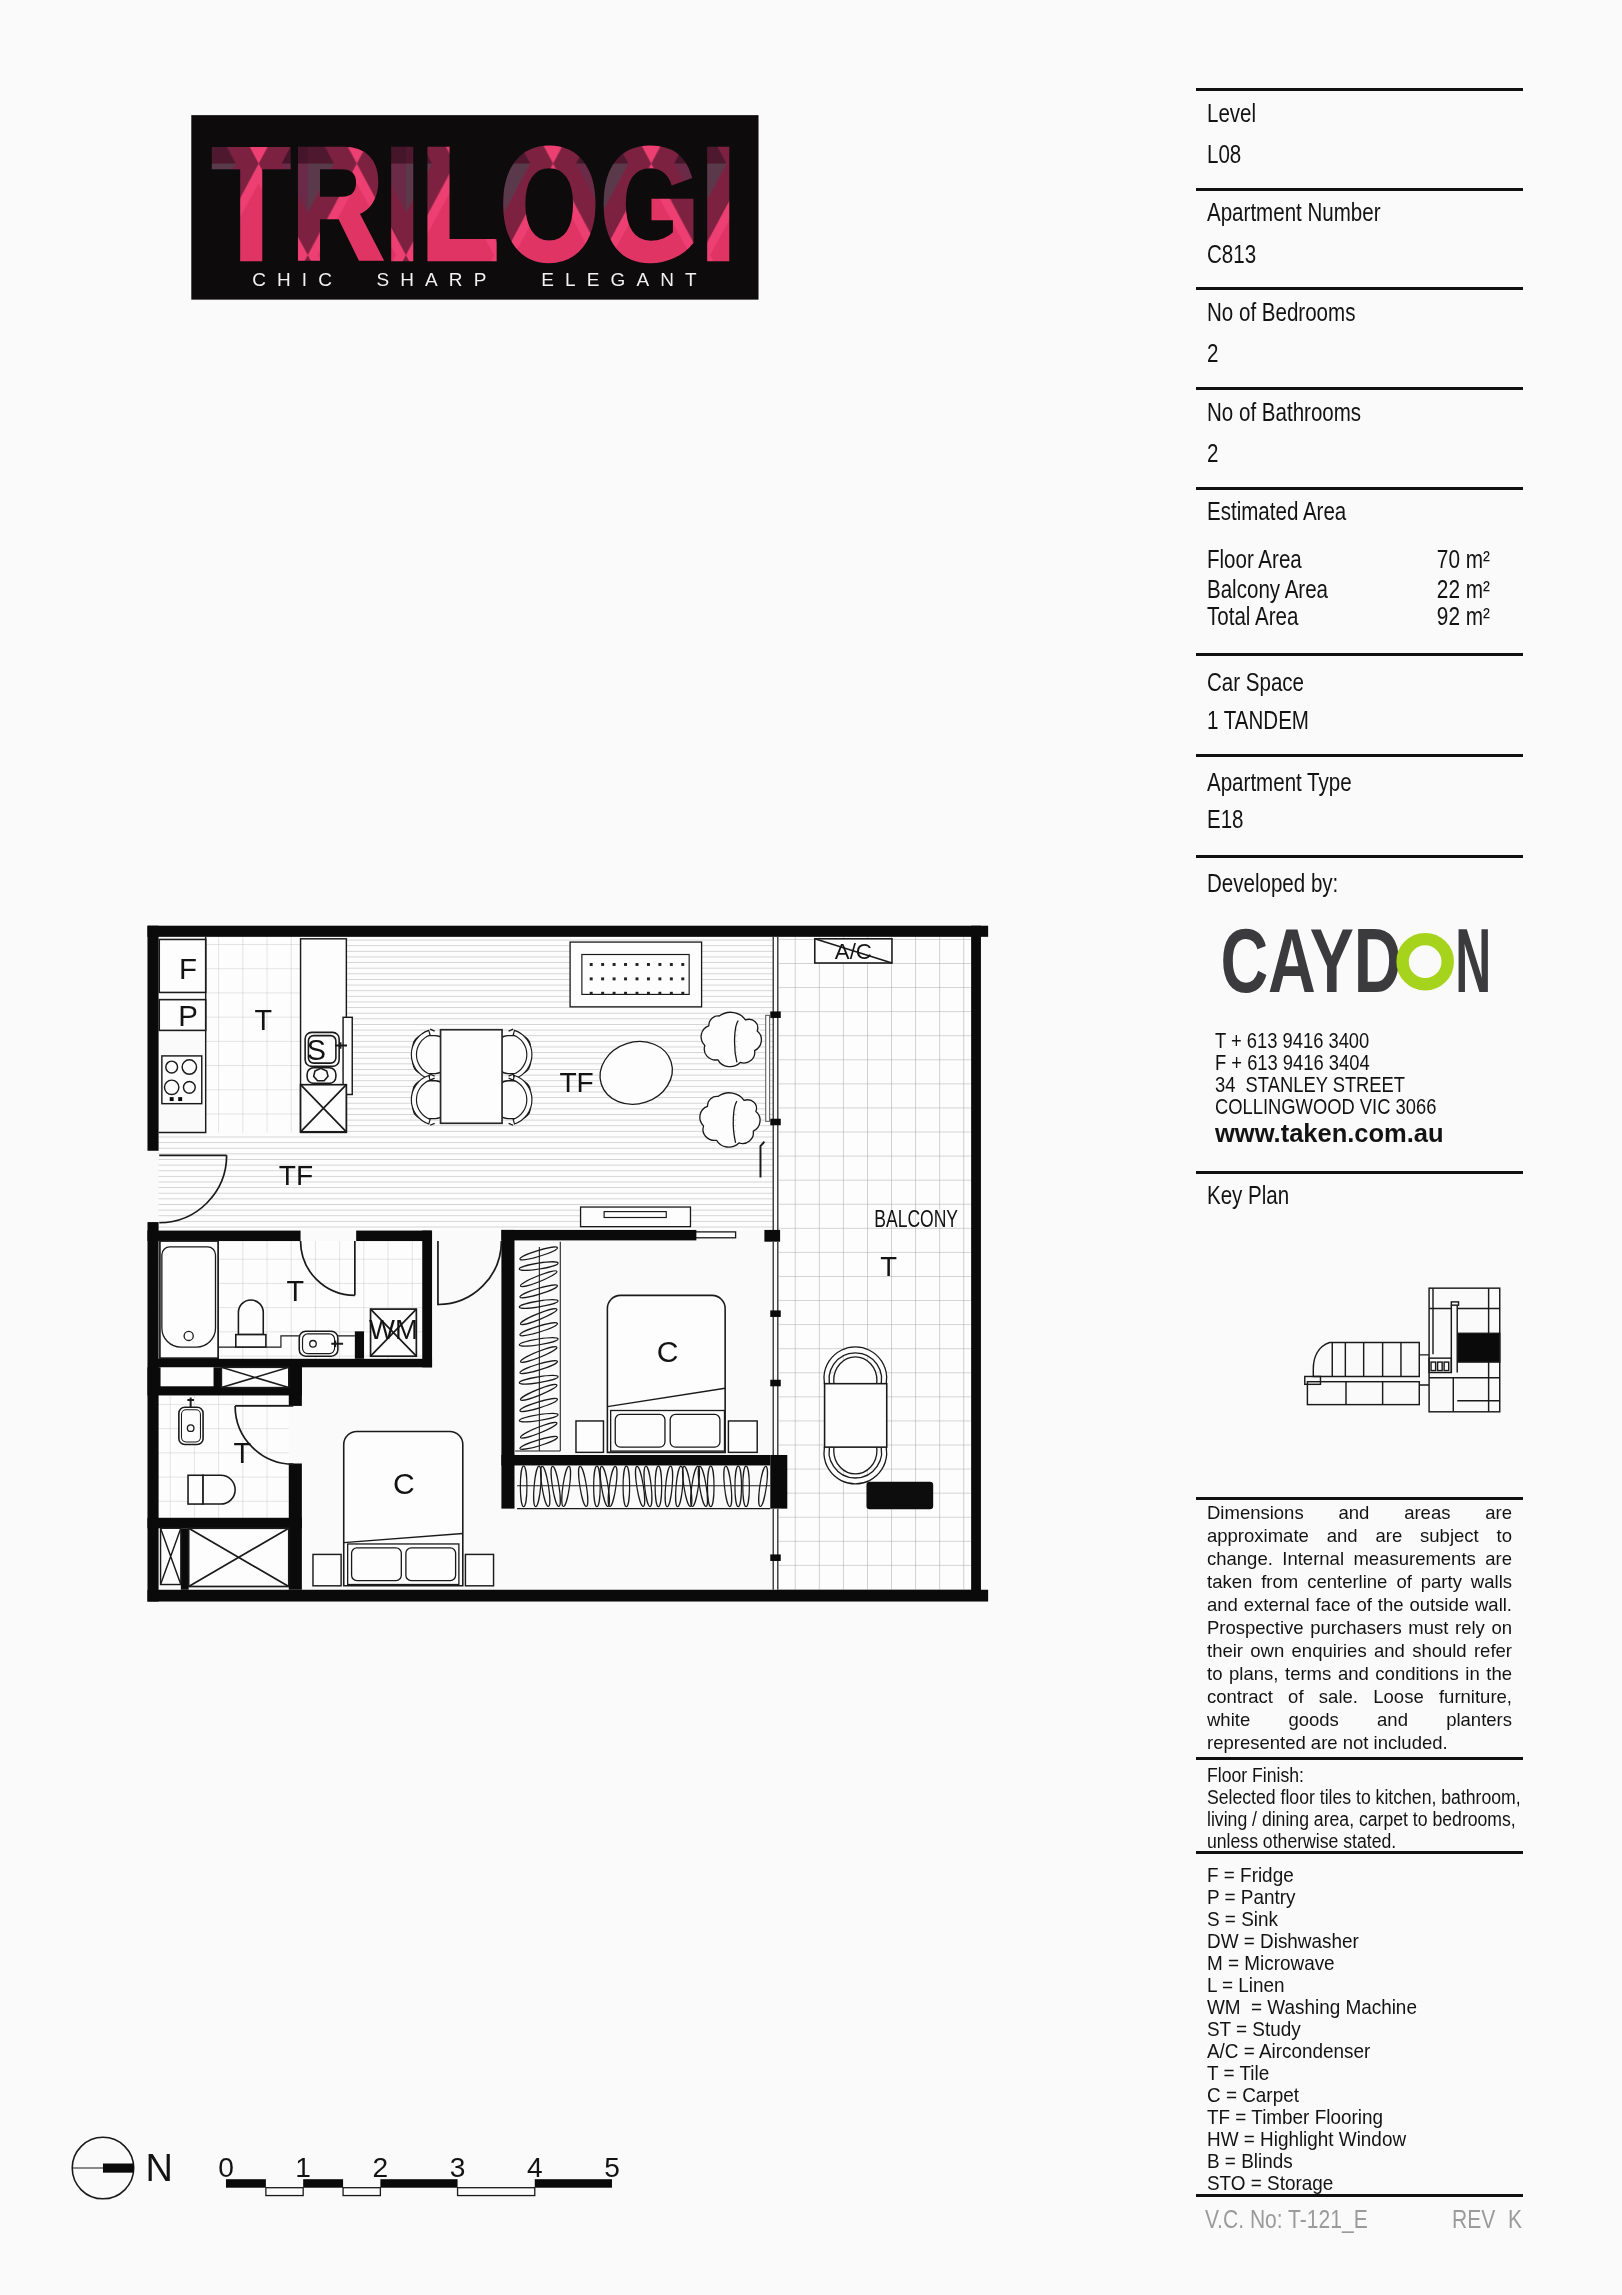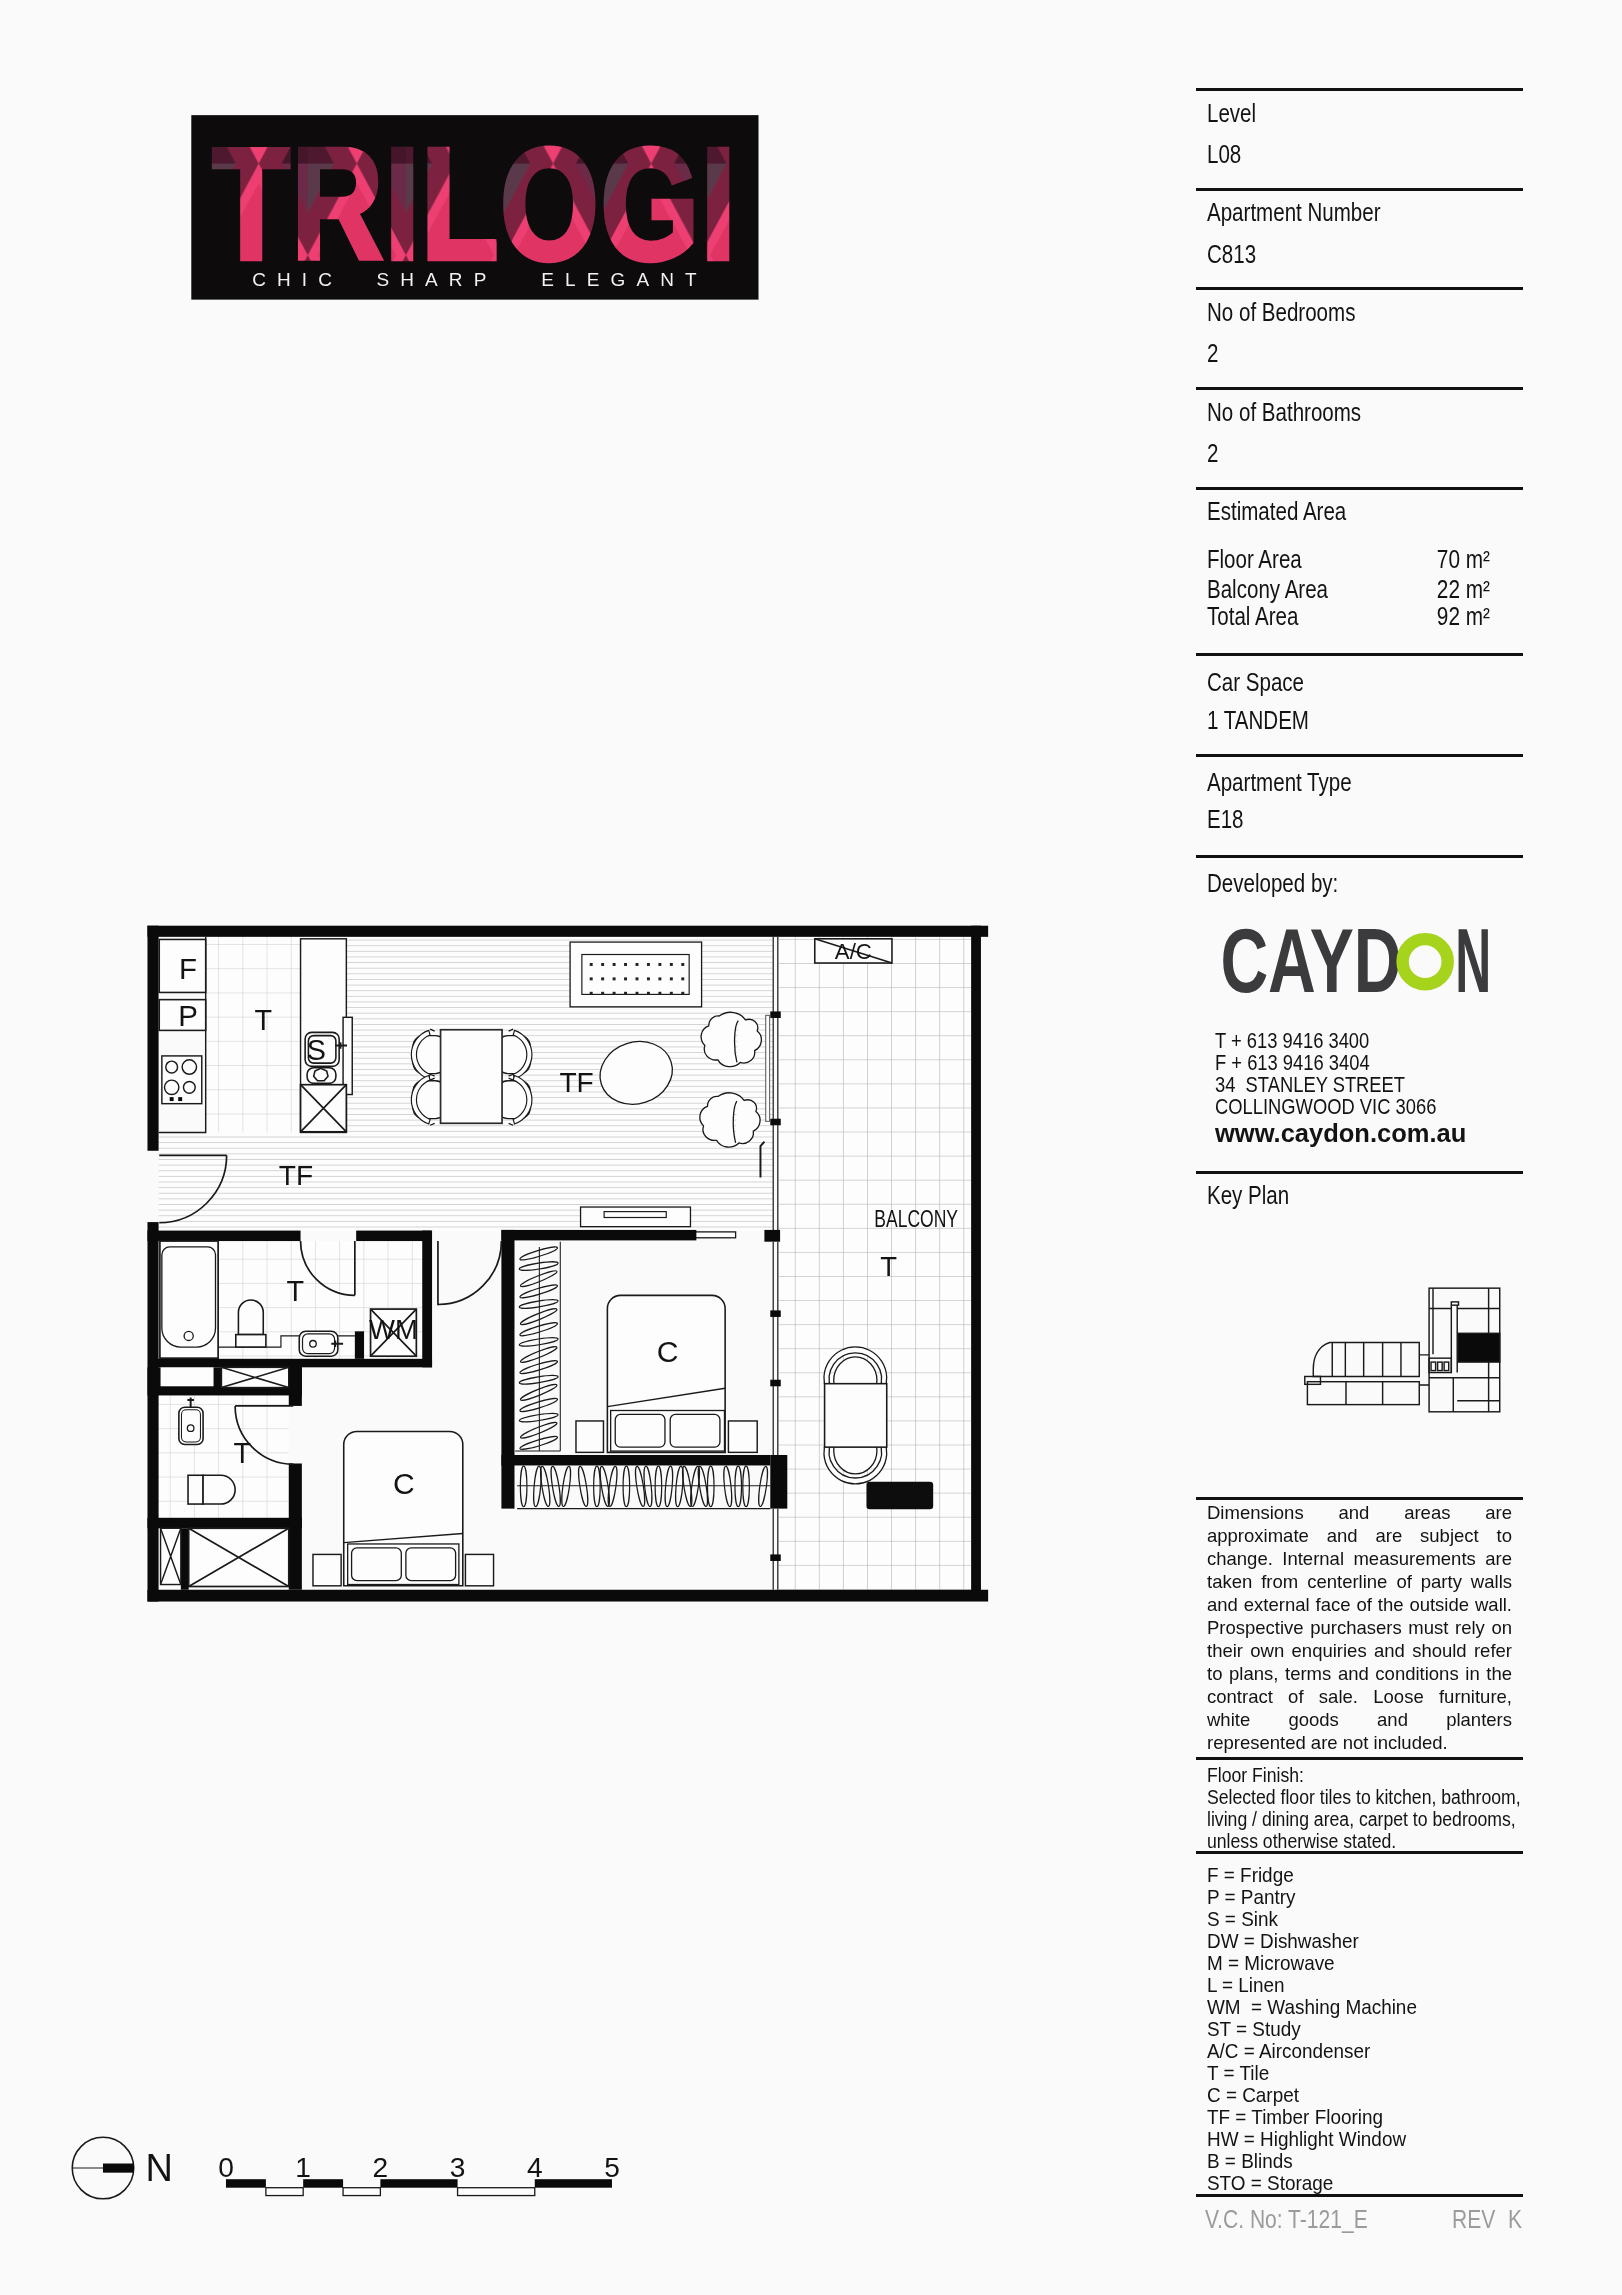--- a/index.html
+++ b/index.html
@@ -61,21 +61,21 @@
   <div class="t" style="left:1207px;top:707px">1 TANDEM</div>
 
   <div class="t" style="left:1207px;top:769px">Apartment Type</div>
 
   <div class="t" style="left:1207px;top:806px">E18</div>
 
   <div class="t" style="left:1207px;top:870px">Developed by:</div>
 
   <div class="t sm" style="left:1215px;top:1030px">T + 613 9416 3400<br>F + 613 9416 3404<br>34&nbsp;&nbsp;STANLEY STREET<br>COLLINGWOOD VIC 3066</div>
 
-  <div class="t" style="left:1215px;top:1120px;font-weight:bold;font-size:25.5px;letter-spacing:0px;transform:none;">www.caydon.com.au</div>
+  <div class="t" style="left:1215px;top:1120px;font-weight:bold;font-size:25.5px;letter-spacing:0px;transform:none;">www.taken.com.au</div>
 
   <div class="t" style="left:1207px;top:1182px">Key Plan</div>
 
   <div style="position:absolute;left:1207px;top:1501px;width:305px;font-size:18.5px;line-height:23px;text-align:justify;color:#131313;">Dimensions and areas are approximate and are subject to change. Internal measurements are taken from centerline of party walls and external face of the outside wall. Prospective purchasers must rely on their own enquiries and should refer to plans, terms and conditions in the contract of sale. Loose furniture, white goods and planters represented are not included.</div>
 
   <div style="position:absolute;left:1207px;top:1764px;font-size:19.6px;line-height:22px;color:#131313;white-space:nowrap;transform:scaleX(0.9);transform-origin:0 0;">Floor Finish:<br>Selected floor tiles to kitchen, bathroom,<br>living / dining area, carpet to bedrooms,<br>unless otherwise stated.</div>
 
   <div style="position:absolute;left:1207px;top:1864px;font-size:21px;line-height:22px;color:#131313;transform:scaleX(0.9);transform-origin:0 0;">F = Fridge<br>P = Pantry<br>S = Sink<br>DW = Dishwasher<br>M = Microwave<br>L = Linen<br>WM&nbsp; = Washing Machine<br>ST = Study<br>A/C = Aircondenser<br>T = Tile<br>C = Carpet<br>TF = Timber Flooring<br>HW = Highlight Window<br>B = Blinds<br>STO = Storage</div>
 
   <div class="t gray" style="left:1205px;top:2206px;transform:scaleX(0.81);">V.C. No: T-121_E</div>

